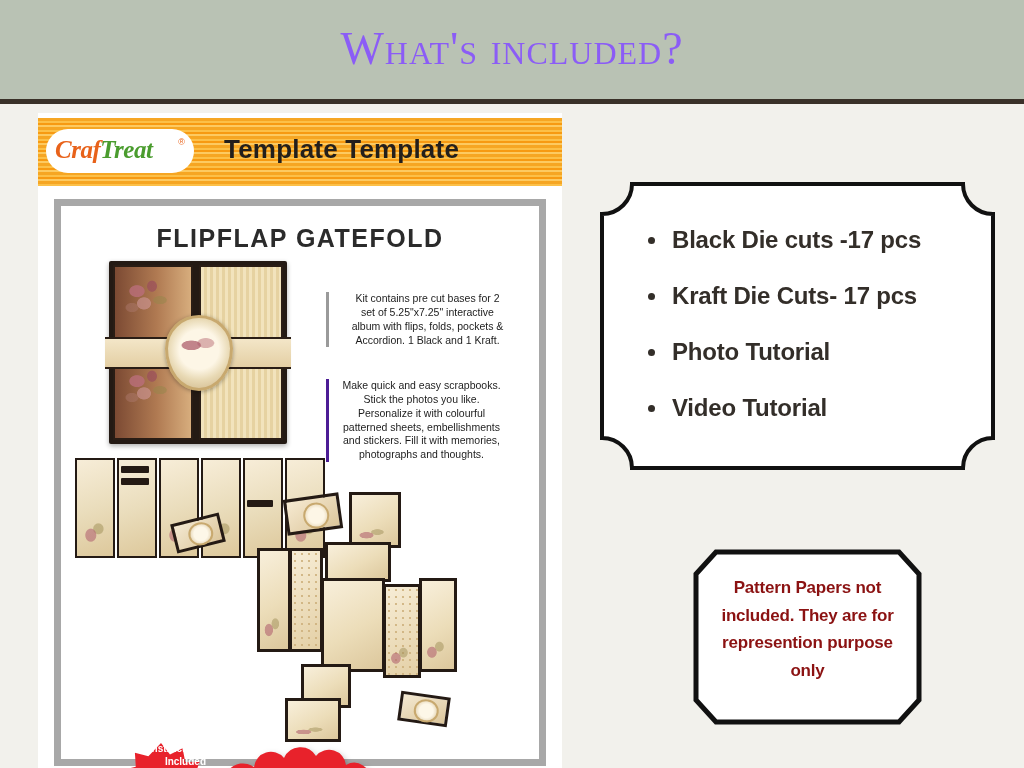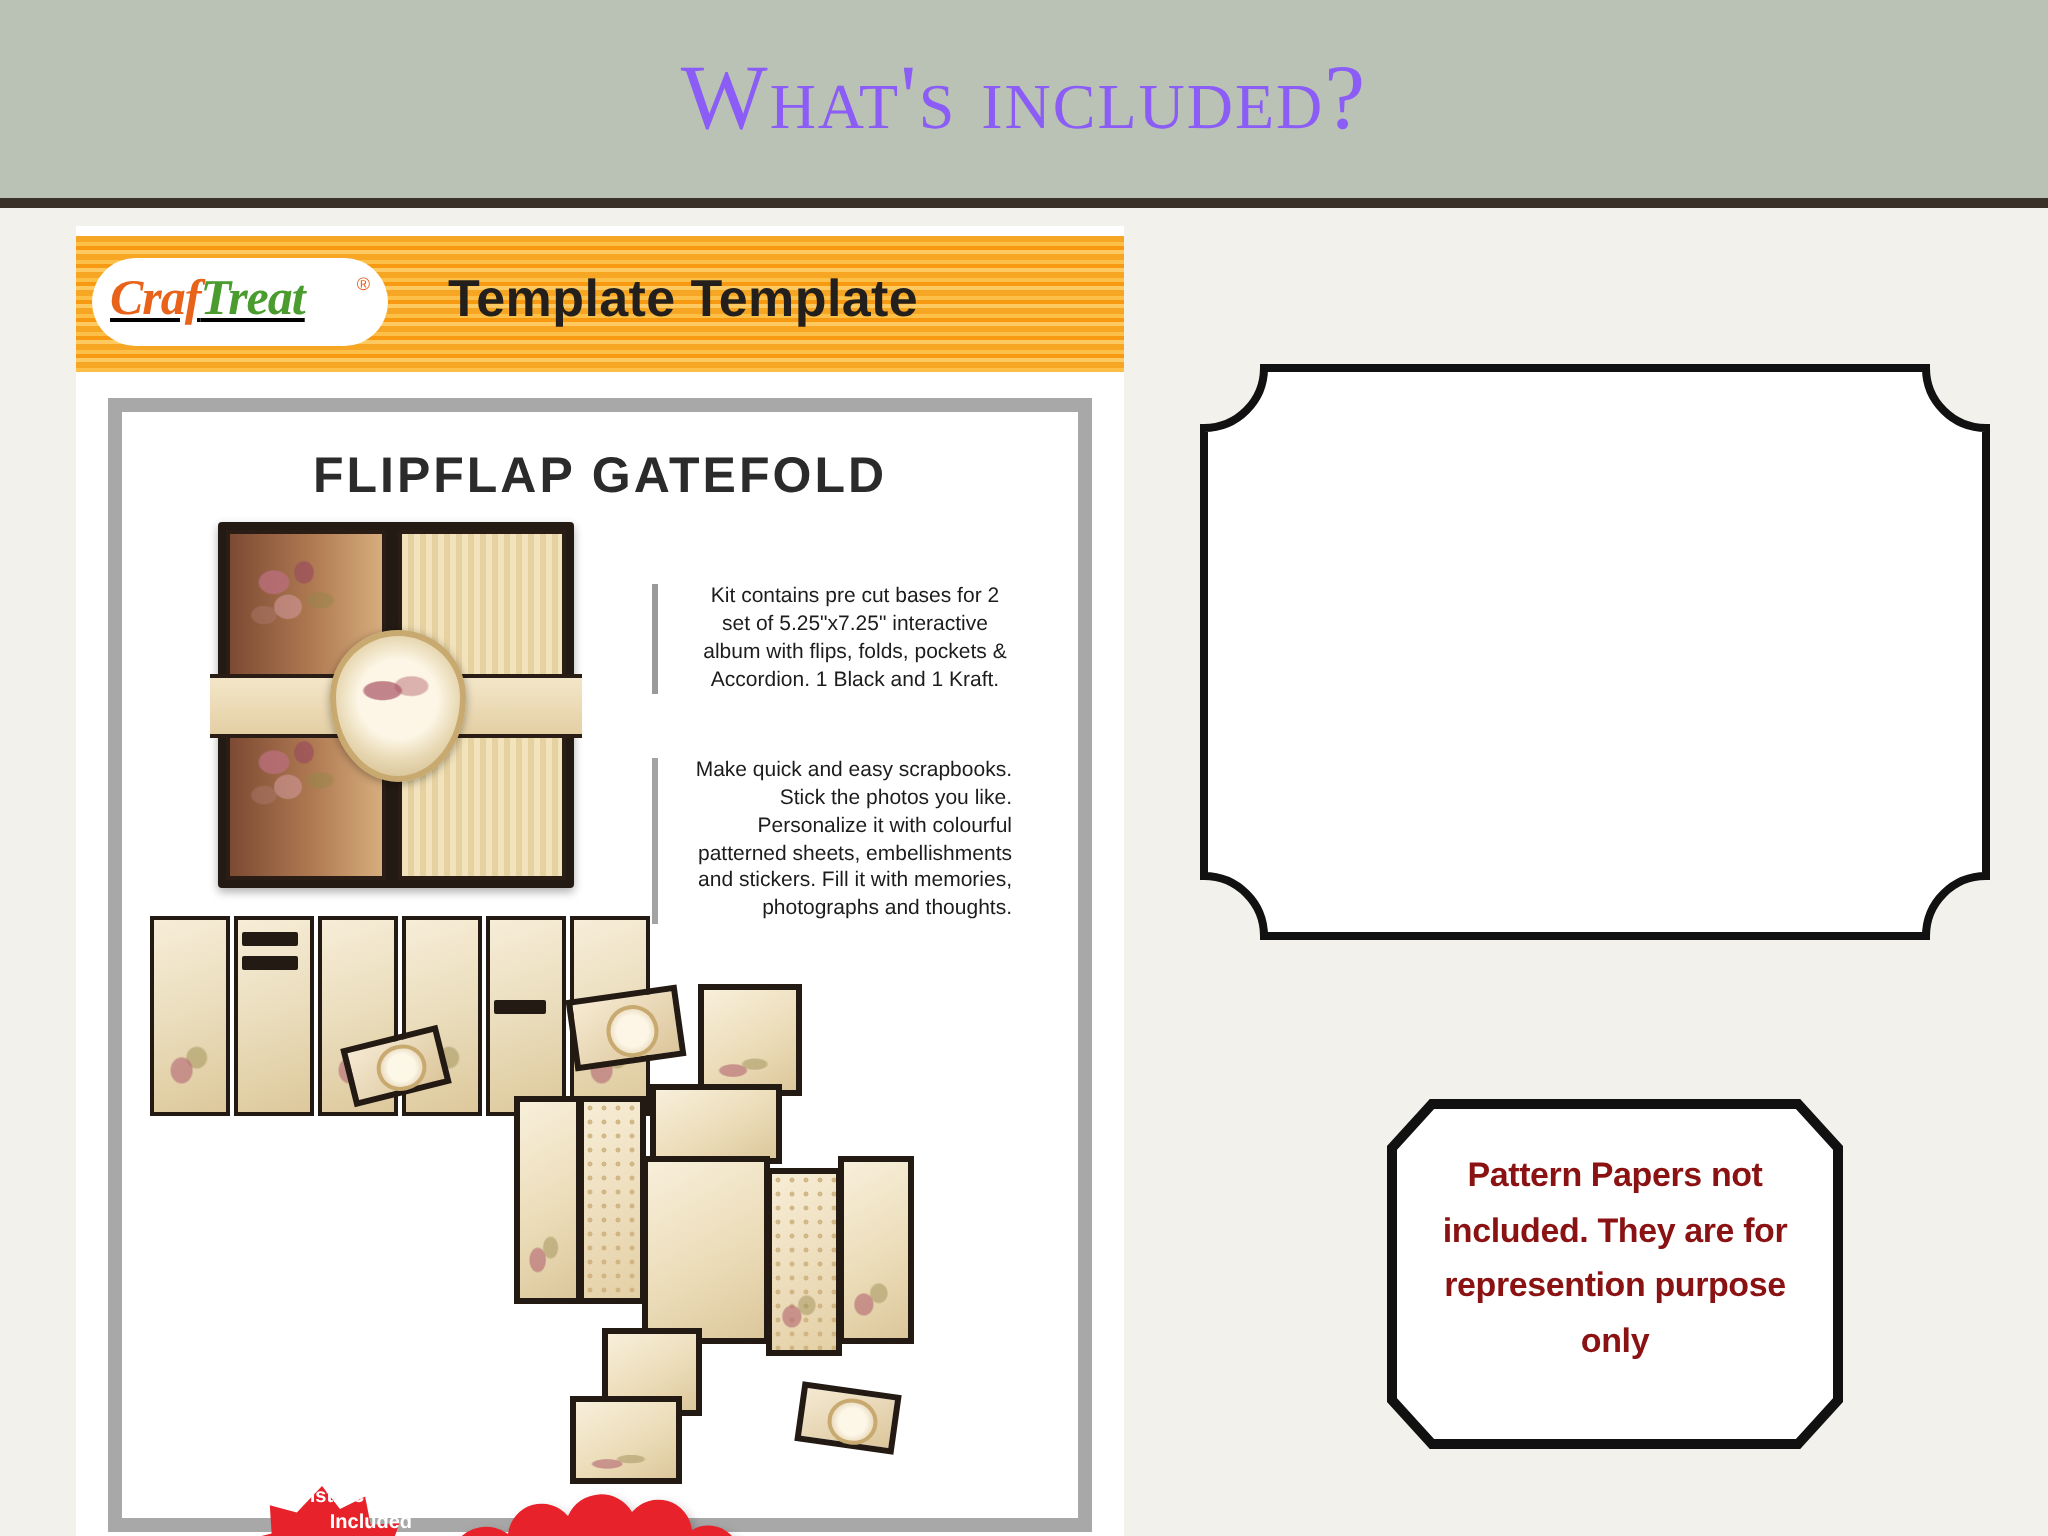--- a/index.html
+++ b/index.html
@@ -73,21 +73,20 @@
   }
   .logo-text {
     position: absolute;
     left: 9px; top: 7px;
     font-family: "Liberation Serif", serif;
     font-style: italic;
     font-weight: 700;
     font-size: 25px;
     letter-spacing: -0.5px;
     white-space: nowrap;
-    text-decoration: underline;
   }
   .logo-craf { color: #e8621a; }
   .logo-treat { color: #4a9c2e; }
   .logo-reg {
     position: absolute;
     right: 9px; top: 8px;
     font-size: 9px;
     color: #e8621a;
     font-family: "Liberation Sans", sans-serif;
   }
@@ -132,22 +131,22 @@
   .desc-kit {
     left: 265px; top: 86px;
     width: 180px;
     text-align: center;
     border-left: 3px solid #9a9a9a;
     padding-left: 20px;
   }
   .desc-make {
     left: 265px; top: 173px;
     width: 180px;
-    text-align: right;
-    border-left: 3px solid #a3a3a3;
+    text-align: center;
+    border-left: 3px solid #4c1d95;
     padding-left: 8px;
   }
 
   
   .photo-stage { position: absolute; left: 0; top: 0; width: 478px; height: 553px; }
 
   .album-main {
     position: absolute;
     left: 48px; top: 55px;
     width: 178px; height: 183px;
@@ -473,20 +472,26 @@
     </svg>
   </div>
   <div class="cloud-text" style="left:186px; top:654px;">2 projects can be made 1 Black and 1 Kraft color</div>
 </div>
 
 <div class="included-box">
   <svg width="395" height="288" viewBox="0 0 395 288">
     <path d="M32 2 H363 A30 30 0 0 0 393 32 V256 A30 30 0 0 0 363 286 H32
              A30 30 0 0 0 2 256 V32 A30 30 0 0 0 32 2 Z" fill="#ffffff" stroke="#111111" stroke-width="4"></path>
   </svg>
+  <ul class="included-list">
+    <li>Black Die cuts -17 pcs</li>
+    <li>Kraft Die Cuts- 17 pcs</li>
+    <li>Photo Tutorial</li>
+    <li>Video Tutorial</li>
+  </ul>
 </div>
 
 <div class="hex-note">
   <svg width="231" height="178" viewBox="0 0 231 178">
     <path d="M24 4 H207 L227 26 V152 L207 174 H24 L4 152 V26 Z" fill="#ffffff" stroke="#111111" stroke-width="5"></path>
   </svg>
   <div class="hex-text">Pattern Papers not included. They are for represention purpose only</div>
 </div>
 
 </body></html>

